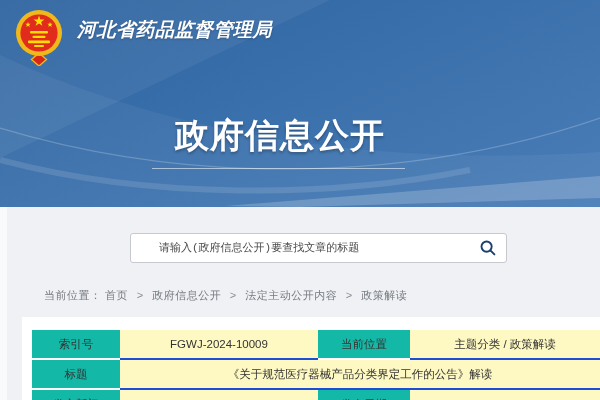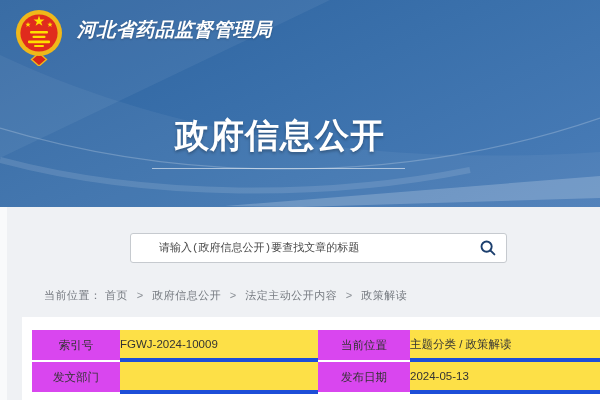--- a/index.html
+++ b/index.html
@@ -59,26 +59,26 @@
     position:absolute;left:22px;top:317px;width:590px;height:120px;
     background:#ffffff;
   }
   table.meta{
     position:absolute;left:10px;top:13px;width:568px;
     border-collapse:separate;border-spacing:0;table-layout:fixed;
     font-size:11.5px;color:#333;
   }
   table.meta td{height:28px;padding:0;vertical-align:middle;}
   td.lbl{
-    background:#d946ef;text-align:center;color:#333;
+    background:#14b8a6;text-align:center;color:#333;
     border-bottom:2px solid #ffffff;
   }
   td.val{
-    background:#fde047;text-align:left;padding-left:18px;
-    border-bottom:4px solid #1d4ed8;
+    background:#fef9c3;text-align:center;padding-left:18px;
+    border-bottom:2px solid #1d4ed8;
   }
 </style>
 </head>
 <body>
 
 <div class="topbar">
   <svg class="streaks" width="600" height="207">
     <path d="M0,0 L330,0 L0,158 Z" fill="rgba(255,255,255,0.06)"></path>
     <path d="M0,55 C160,130 360,168 600,152 L600,207 L0,207 Z" fill="rgba(255,255,255,0.05)"></path>
     <path d="M225,206 L600,176 L600,198 L300,207 Z" fill="rgba(255,255,255,0.20)"></path>
@@ -138,20 +138,24 @@
         <col>
       </colgroup>
     <tbody>
         <tr>
       <td class="lbl">索引号</td>
       <td class="val">FGWJ-2024-10009</td>
       <td class="lbl">当前位置</td>
       <td class="val">主题分类 / 政策解读</td>
     </tr>
     <tr>
+      <td class="lbl">标题</td>
+      <td class="val" colspan="3">《关于规范医疗器械产品分类界定工作的公告》解读</td>
+    </tr>
+    <tr>
       <td class="lbl">发文部门</td>
       <td class="val"></td>
       <td class="lbl">发布日期</td>
       <td class="val">2024-05-13</td>
     </tr>
   </tbody>
     </table>
 </div>
 
 </body></html>

